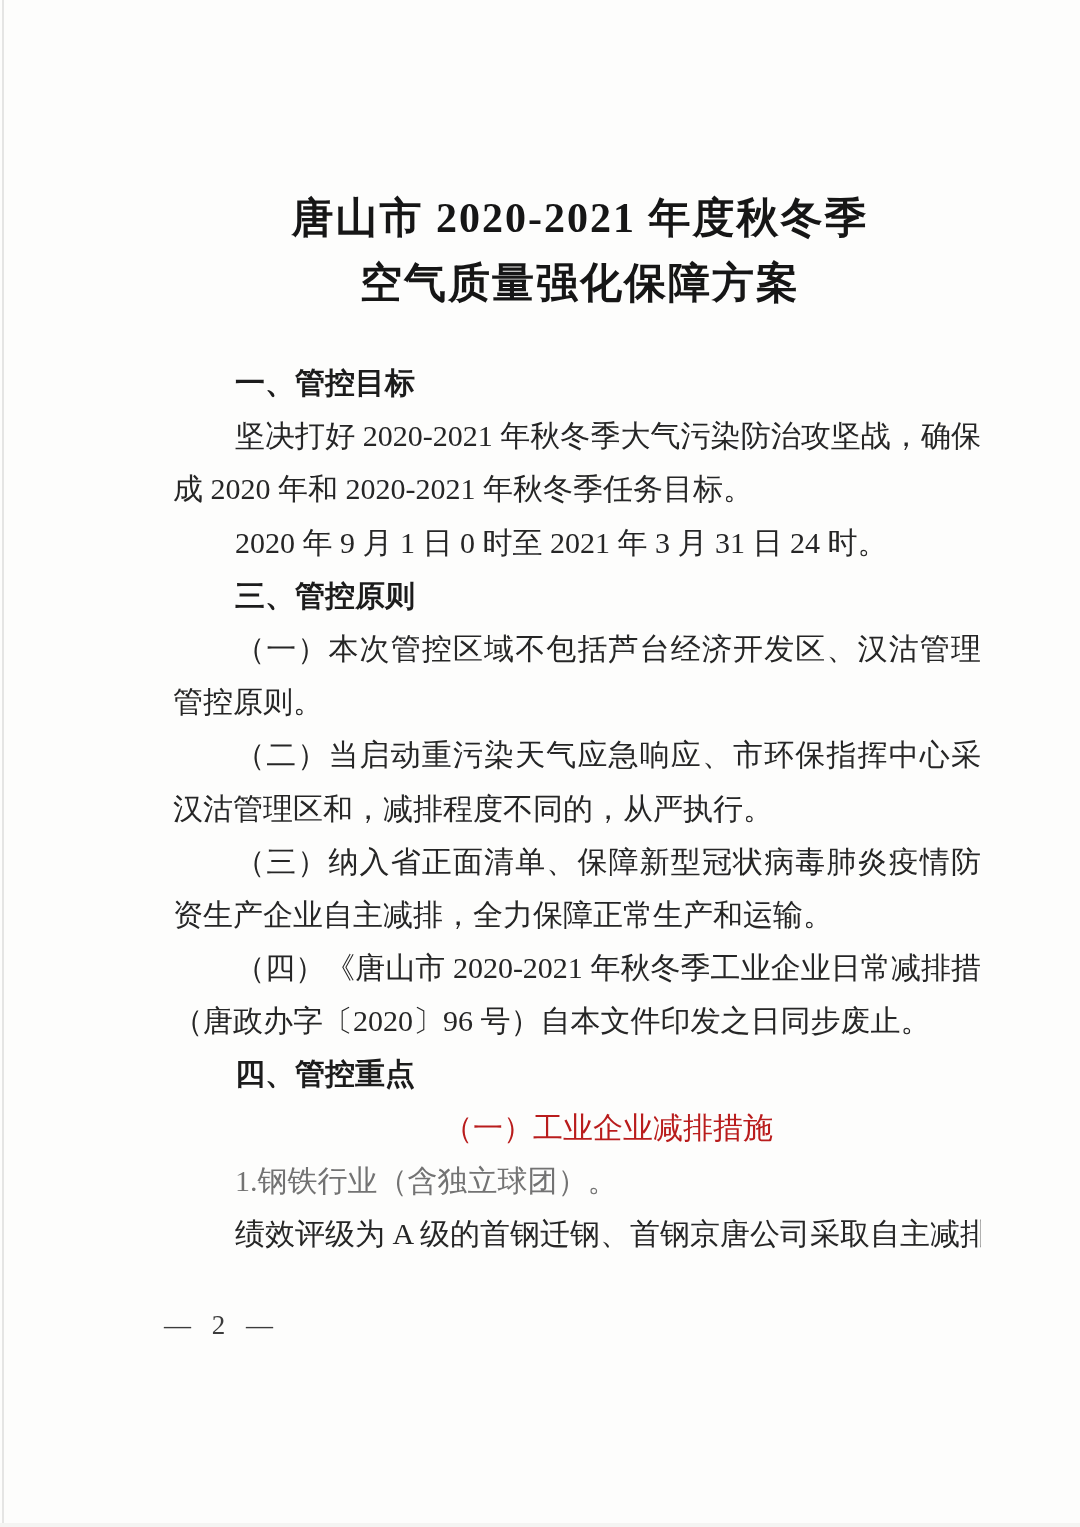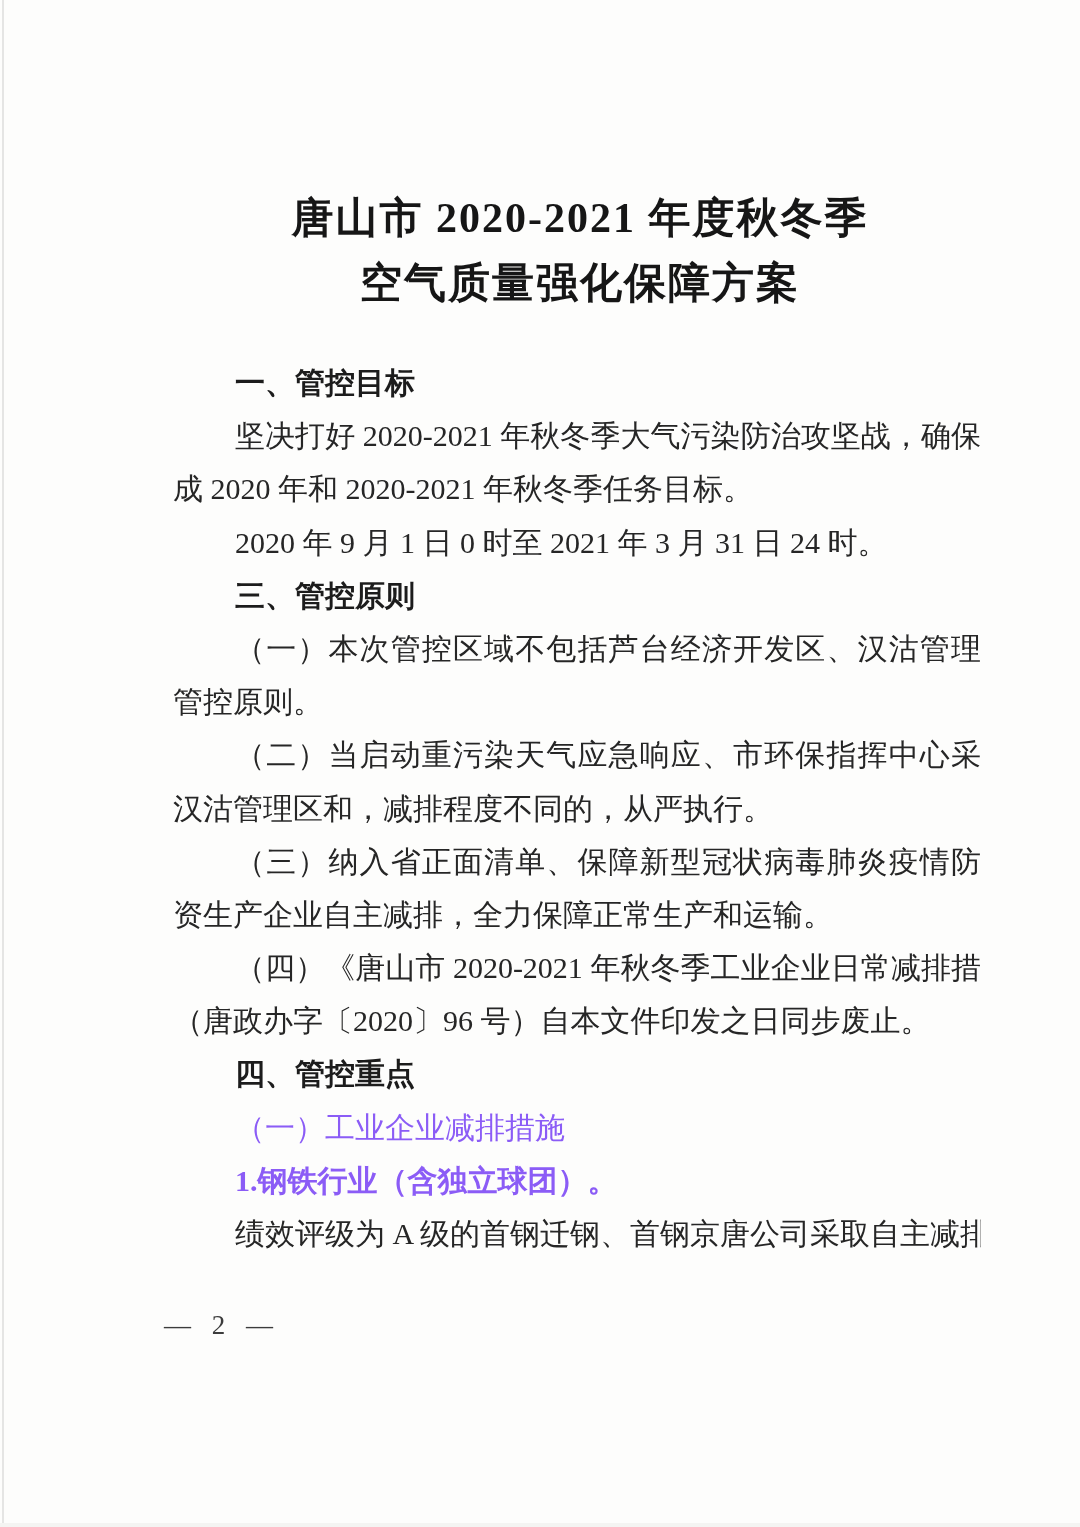--- a/index.html
+++ b/index.html
@@ -61,22 +61,22 @@
     white-space: normal;
     text-align: justify;
     text-align-last: justify;
   }
   .indent { text-indent: 62px; }
   .heading {
     font-family: "Liberation Sans", "DejaVu Sans", sans-serif;
     font-weight: bold;
     color: #1c1c1c;
   }
-  .bold { font-weight: bold; color: #8b5cf6; }
-  .kai { color: #8b5cf6; }
+  .bold { font-weight: normal; color: #737373; }
+  .kai { color: #b91c1c; text-align: center; }
   .page-number {
     position: absolute;
     left: 164px;
     top: 1310px;
     font-family: "Liberation Serif", "DejaVu Serif", serif;
     font-size: 27px;
     color: #3c3c3c;
     letter-spacing: 7px;
   }
 </style>

